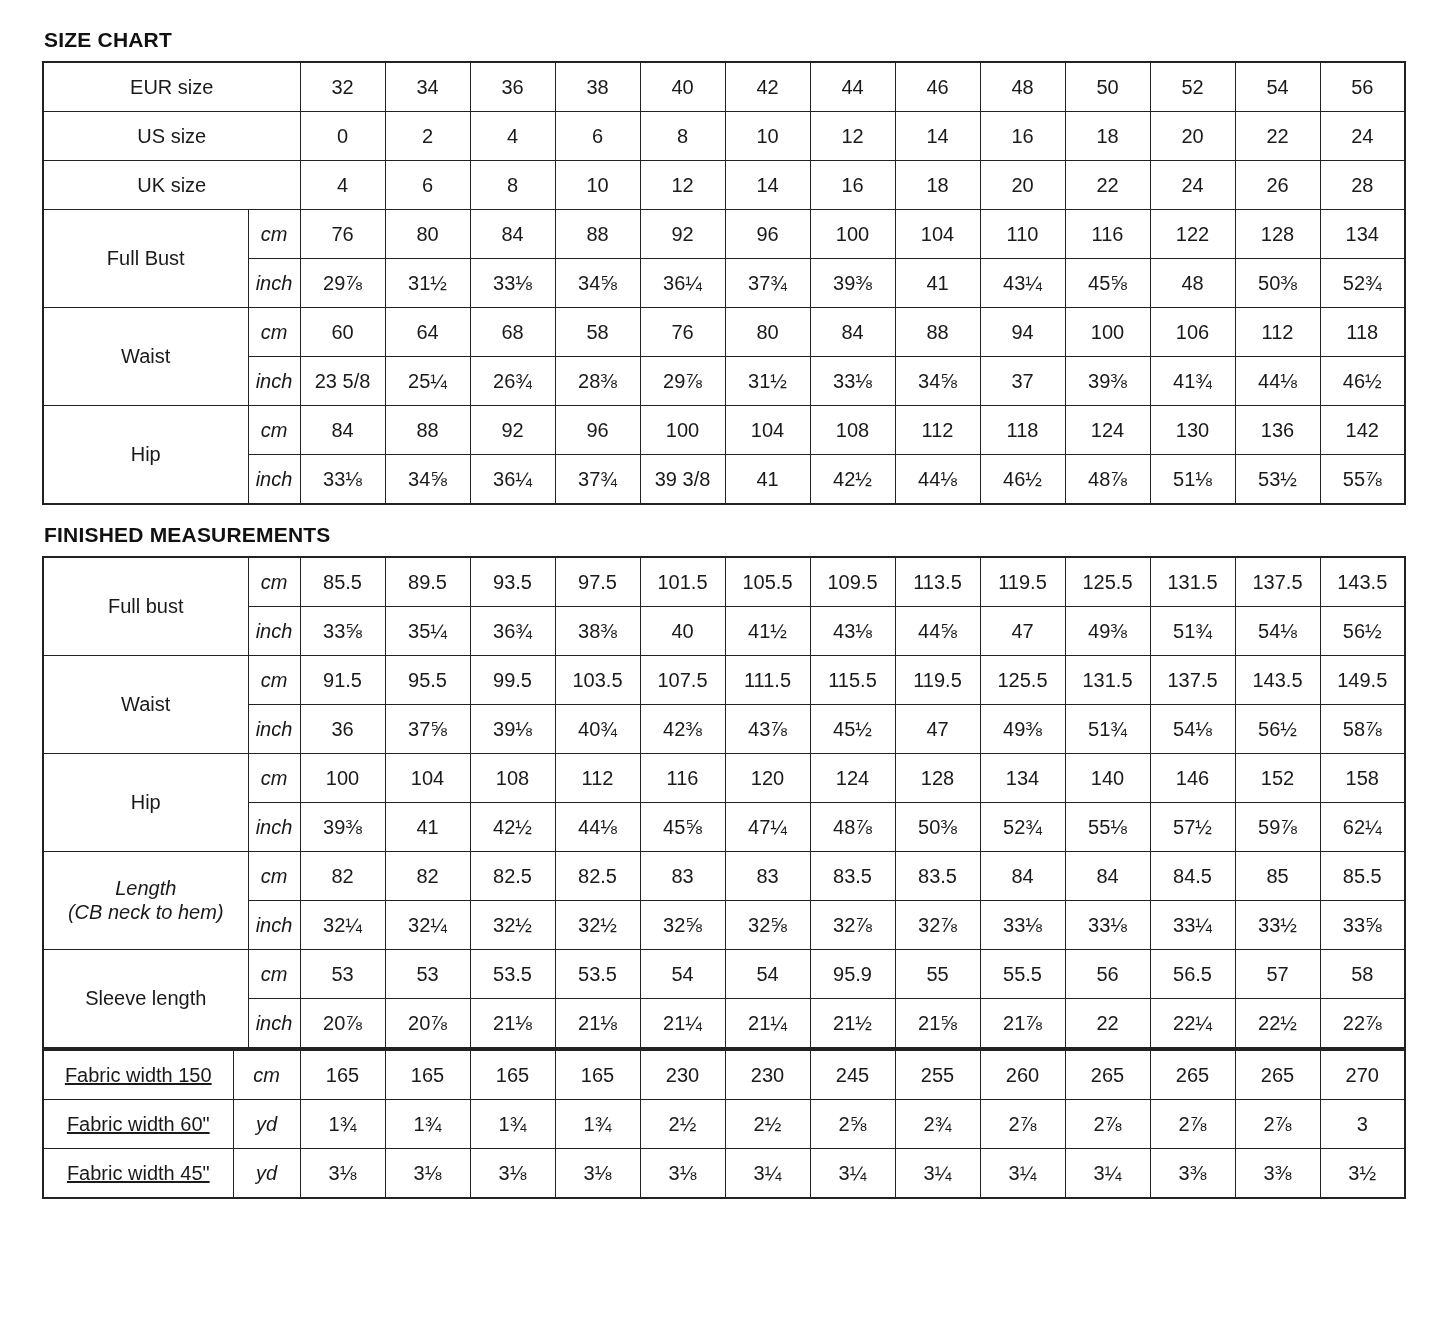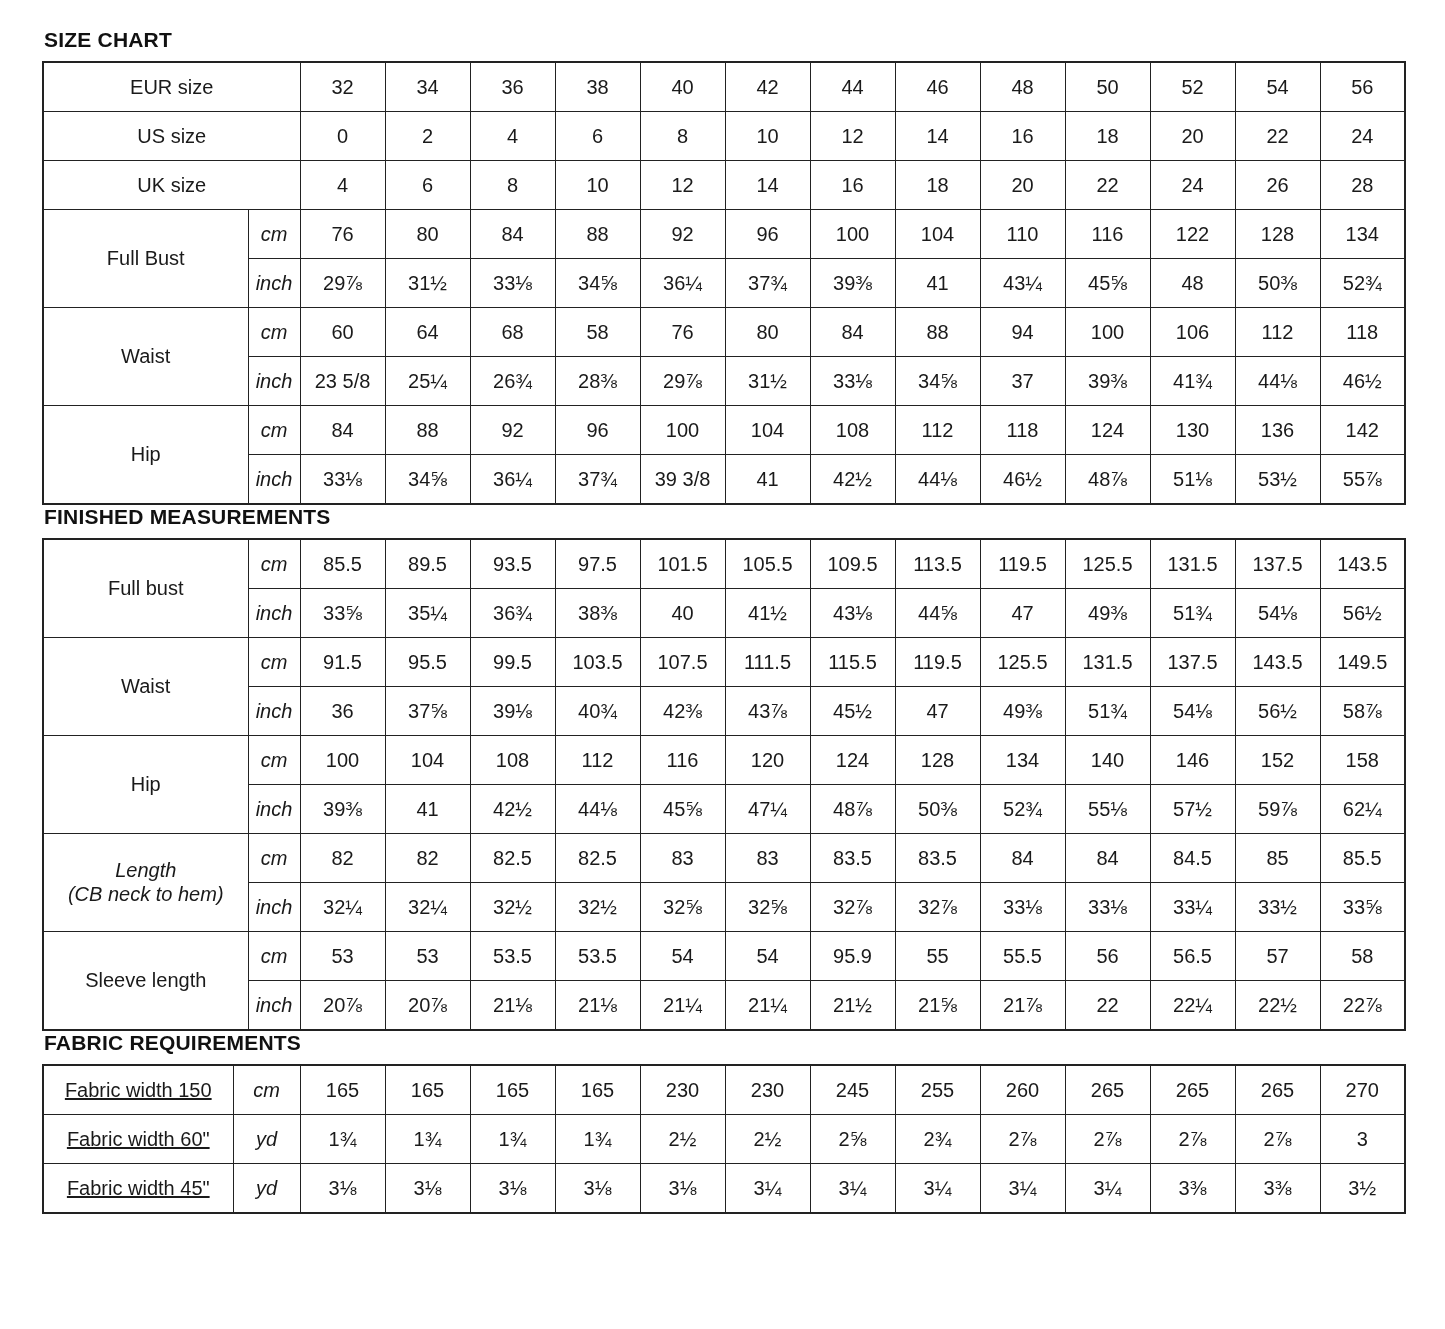--- a/index.html
+++ b/index.html
@@ -20,20 +20,21 @@
     width: 1445px;
   }
   .section-title {
     font-size: 21px;
     font-weight: bold;
     letter-spacing: 0.2px;
     margin: 0 0 9px 2px;
     color: #111;
   }
   .section-title.spaced {
+    margin-top: 18px;
   }
   table.grid {
     border-collapse: collapse;
     table-layout: fixed;
     width: 1361px;
     border: 2px solid #222;
   }
   table.grid td {
     border: 1px solid #222;
     font-size: 20px;
@@ -433,21 +434,20 @@
         <td class="frac">21⅝</td>
         <td class="frac">21⅞</td>
         <td class="frac">22</td>
         <td class="frac">22¼</td>
         <td class="frac">22½</td>
         <td class="frac">22⅞</td>
       </tr>
     </tbody>
   </table>
 
-  <div class="section-title spaced">FABRIC REQUIREMENTS</div>
   <table class="grid">
     <colgroup>
       <col class="lbl-wide">
         <col class="unit-wide">
       <col class="val">
         <col class="val">
         <col class="val">
         <col class="val">
         <col class="val">
         <col class="val">

